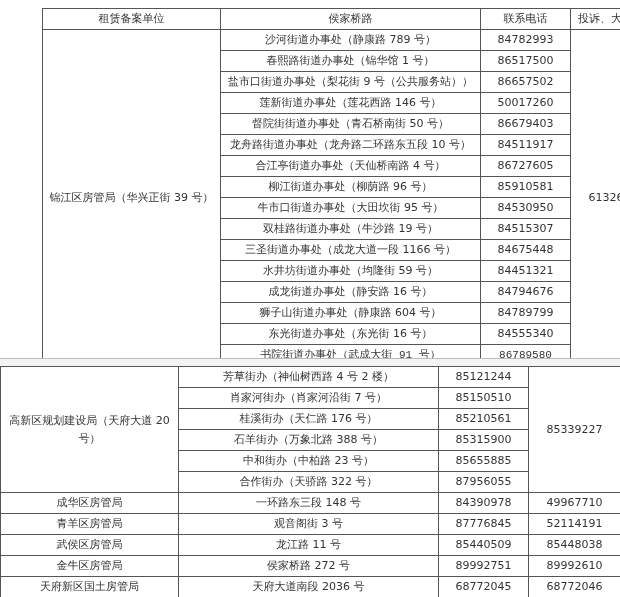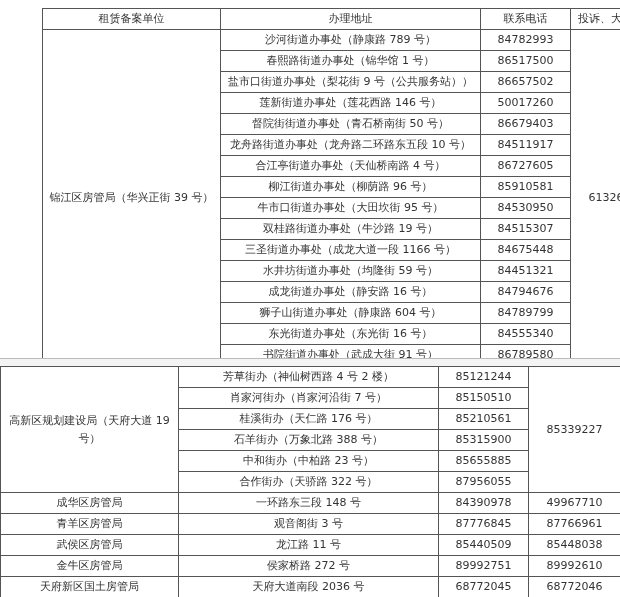--- a/index.html
+++ b/index.html
@@ -1,39 +1,39 @@
 <!DOCTYPE html>
 <html><head>
 <meta charset="utf-8">
 <style>
   html, body { margin:0; padding:0; background:#ffffff; }
   body { width:620px; height:597px; overflow:hidden; font-family:"DejaVu Sans", sans-serif; color:#333; }
   table { border-collapse:collapse; table-layout:fixed; position:absolute; left:0; }
   td, th { border:1px solid #555; font-size:11px; font-weight:normal; text-align:center; padding:0; height:20px; line-height:20px; white-space:nowrap; overflow:hidden; }
   col.c1 { width:178px; } col.c2 { width:260px; } col.c3 { width:90px; } col.c4 { width:92px; }
   #t1 { top:8px; width:621px;margin-left:42px; }
-  #t1 tr.last td { border-bottom:1.5px solid #222; }
+  #t1 tr.last td { border-bottom:1.5px solid #222;font-family:Liberation Mono, monospace; }
   .sep { position:absolute; left:0; top:358px; width:620px; height:7px; border-top:1px solid #bbb; border-bottom:1px solid #bbb; background:#f4f4f4; }
   #t2 { top:366px; width:621px; }
   .wrap { white-space:normal; line-height:18px; }
 </style>
 </head>
 <body>
 
 <table id="t1">
   <colgroup>
       <col class="c1">
       <col class="c2">
       <col class="c3">
       <col class="c4">
     </colgroup>
   <tbody>
       <tr>
     <th>租赁备案单位</th>
-    <th>办理地址</th>
+    <th>侯家桥路</th>
     <th>联系电话</th>
     <th>投诉、大田坎街</th>
   </tr>
   <tr>
     <td rowspan="16">锦江区房管局（华兴正街 39 号）</td>
     <td>沙河街道办事处（静康路 789 号）</td>
     <td>84782993</td>
     <td rowspan="16">61326559</td>
   </tr>
   <tr>
@@ -103,21 +103,21 @@
 
 <table id="t2">
   <colgroup>
       <col class="c1">
       <col class="c2">
       <col class="c3">
       <col class="c4">
     </colgroup>
   <tbody>
       <tr>
-    <td rowspan="6" class="wrap">高新区规划建设局（天府大道 19 号）</td>
+    <td rowspan="6" class="wrap">高新区规划建设局（天府大道 20 号）</td>
     <td>芳草街办（神仙树西路 4 号 2 楼）</td>
     <td>85121244</td>
     <td rowspan="6">85339227</td>
   </tr>
   <tr>
         <td>肖家河街办（肖家河沿街 7 号）</td>
         <td>85150510</td>
       </tr>
   <tr>
         <td>桂溪街办（天仁路 176 号）</td>
@@ -139,21 +139,21 @@
   <tr>
     <td>成华区房管局</td>
     <td>一环路东三段 148 号</td>
     <td>84390978</td>
     <td>49967710</td>
   </tr>
   <tr>
     <td>青羊区房管局</td>
     <td>观音阁街 3 号</td>
     <td>87776845</td>
-    <td>87766961</td>
+    <td>52114191</td>
   </tr>
   <tr>
     <td>武侯区房管局</td>
     <td>龙江路 11 号</td>
     <td>85440509</td>
     <td>85448038</td>
   </tr>
   <tr>
     <td>金牛区房管局</td>
     <td>侯家桥路 272 号</td>

